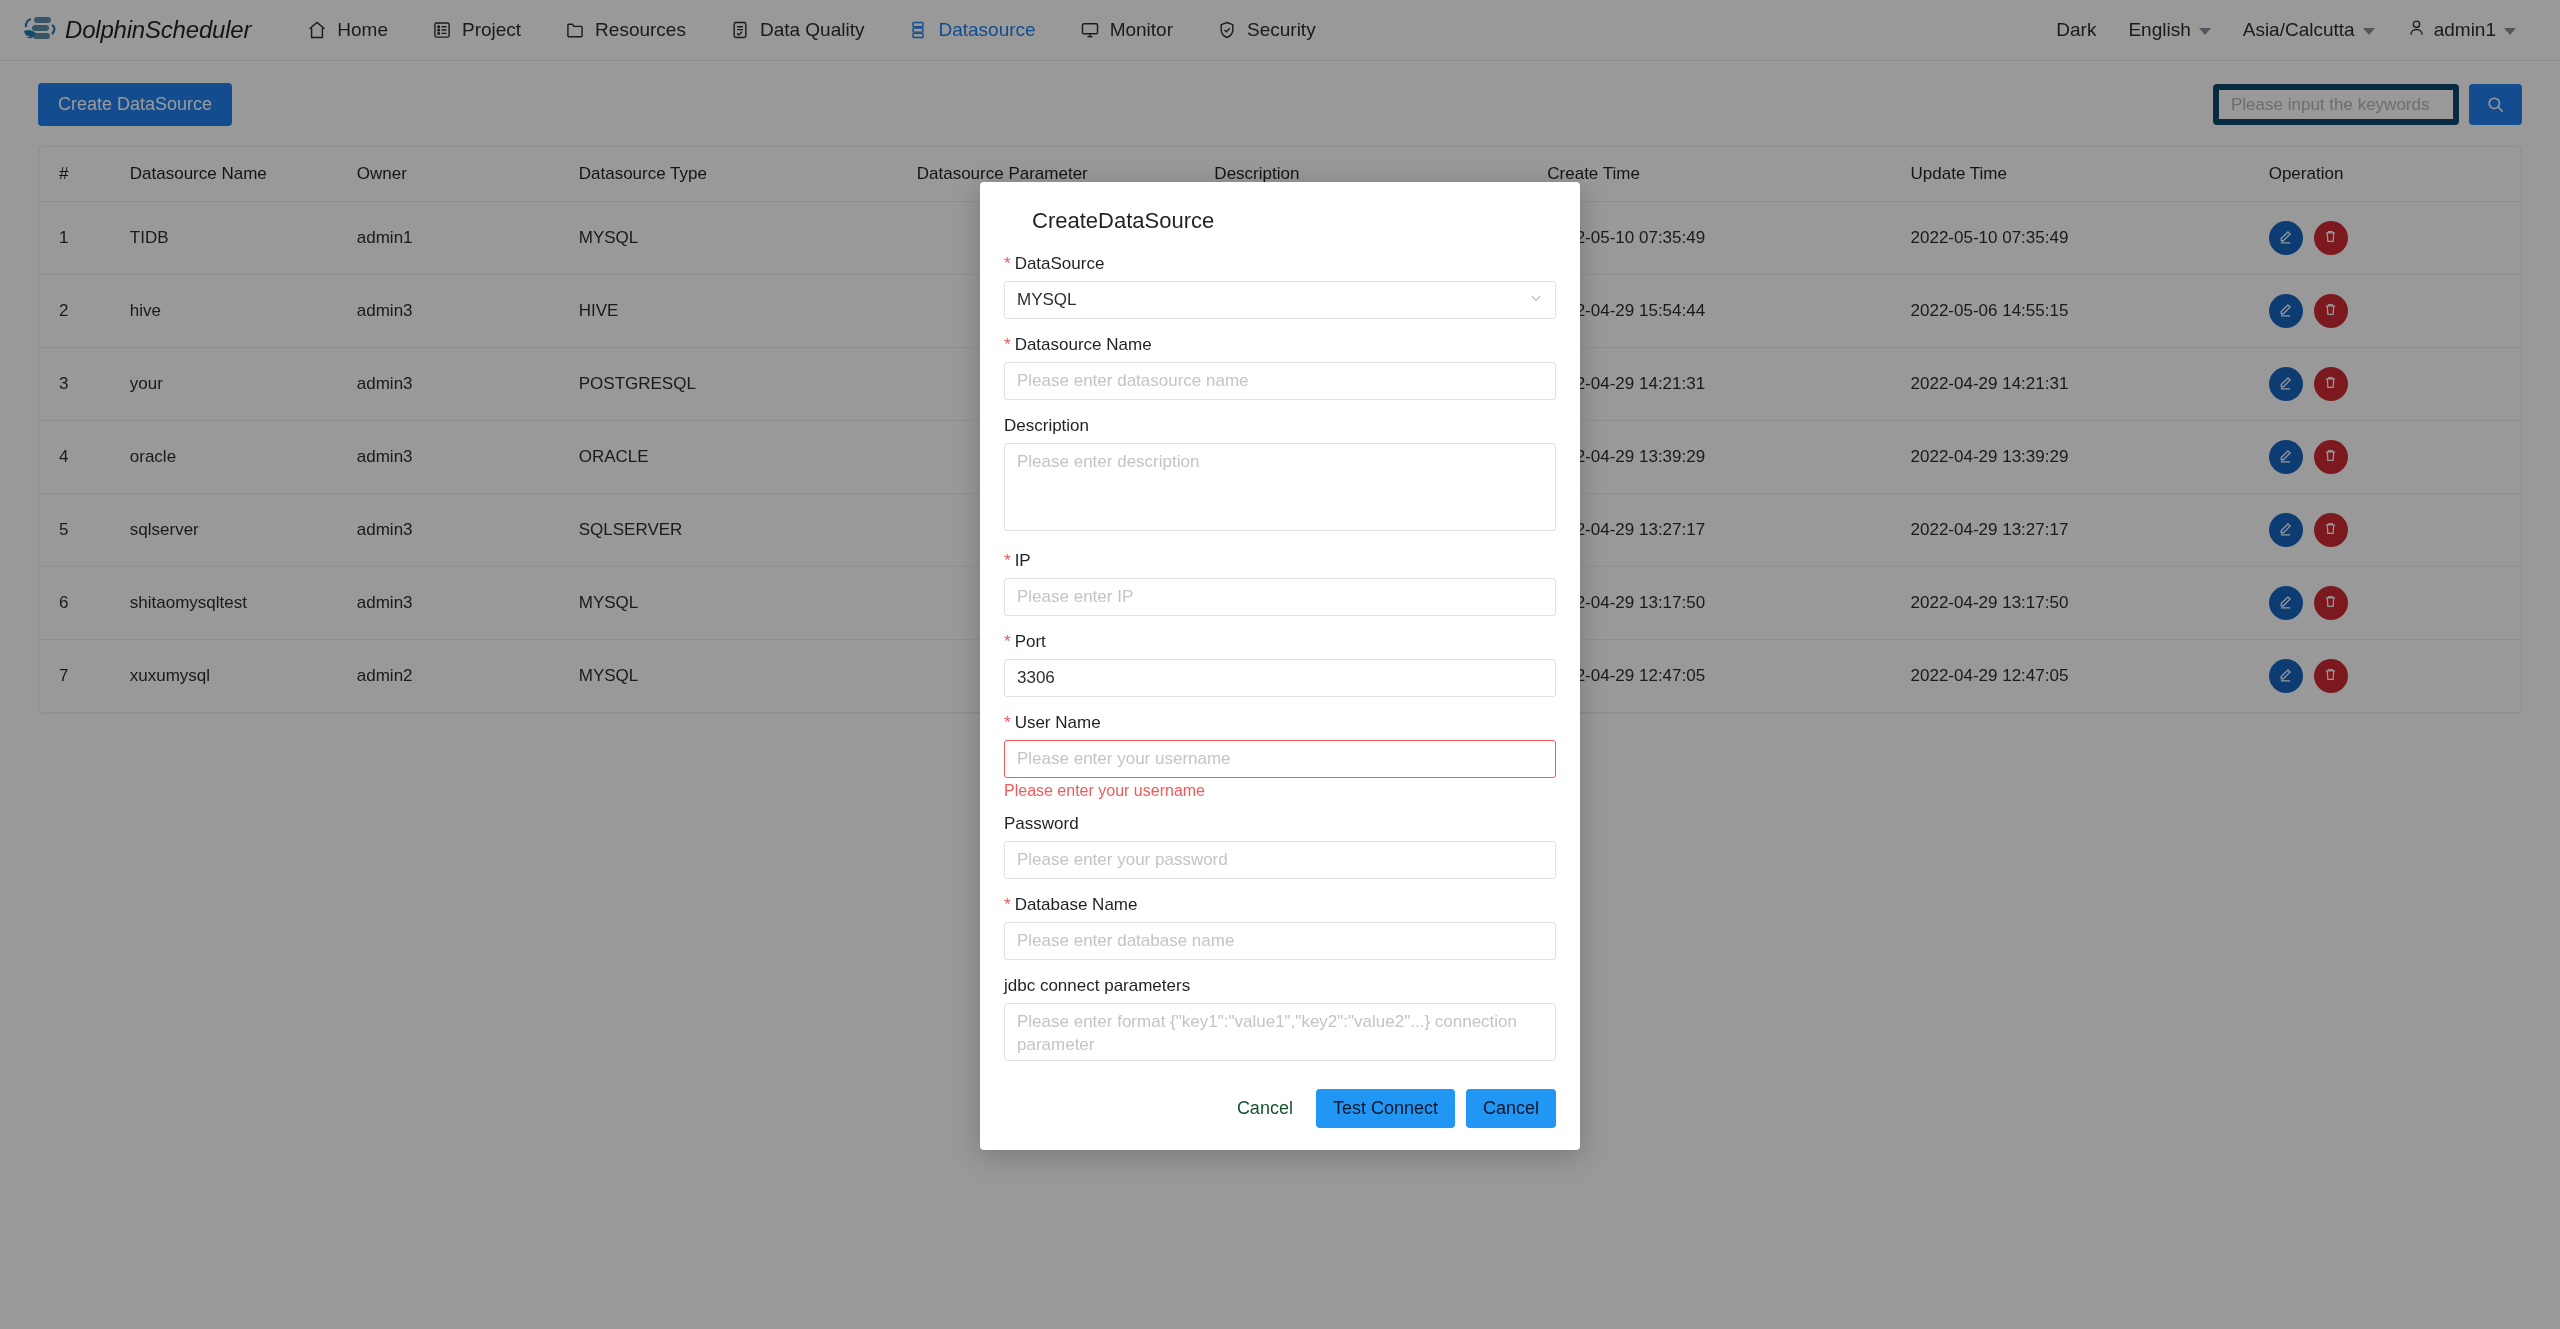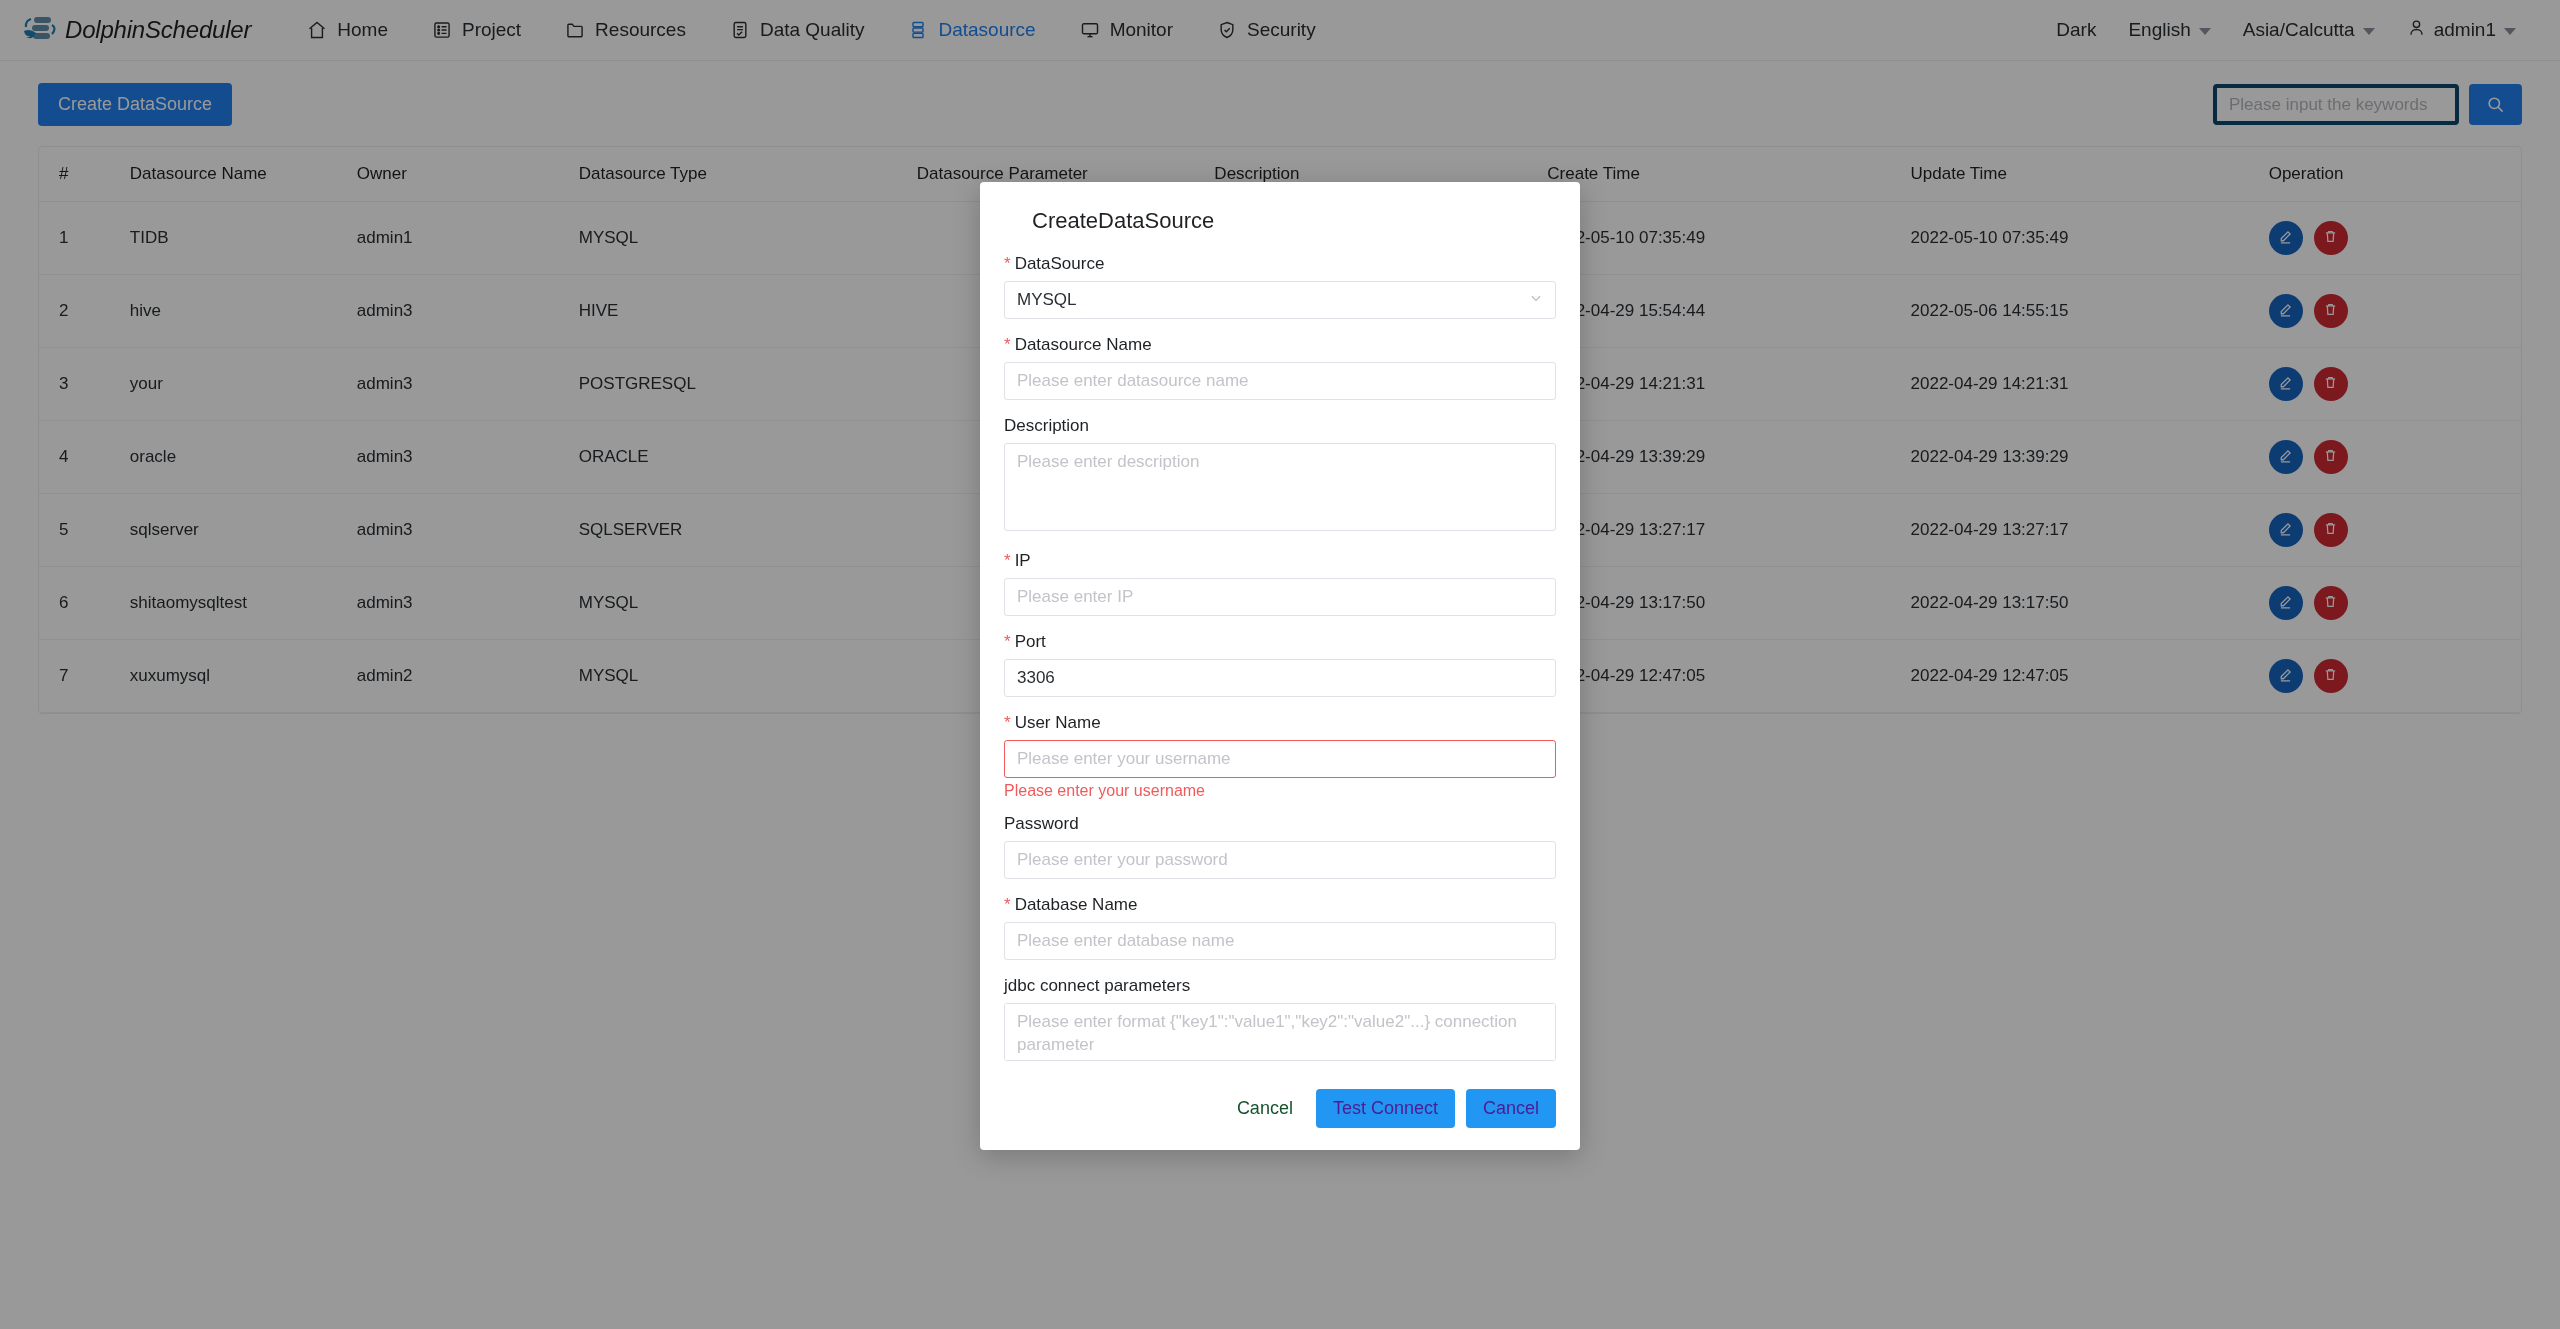--- a/index.html
+++ b/index.html
@@ -44,21 +44,21 @@
   
   .content { padding: 22px 38px 0 38px; }
   .toolbar-row { display: flex; align-items: center; }
   .btn-create {
     background: #2080f0; color: #fff; border: none; border-radius: 4px;
     font-size: 18px; padding: 11px 20px; cursor: pointer;
     font-family: inherit;
   }
   .search-wrap { margin-left: auto; display: flex; align-items: center; }
   .search-input {
-    width: 246px; height: 41px; border: 4px solid #0c4a6e; border-radius: 4px;
+    width: 246px; height: 41px; border: 6px solid #0c4a6e; border-radius: 4px;
     padding: 0 12px; font-size: 17px; color: #2b2f33; outline: none;
     font-family: inherit; background: #fff;
   }
   .search-input::placeholder { color: #b3b7bd; }
   .btn-search {
     width: 53px; height: 41px; margin-left: 10px; border: none;
     background: #2080f0; border-radius: 4px; cursor: pointer;
     display: flex; align-items: center; justify-content: center;
   }
 
@@ -121,21 +121,21 @@
   }
   .inp.error { border-color: #f15a5a; }
   .err-msg { color: #f15a5a; font-size: 16px; margin-top: 4px; }
   .field-compact { margin-bottom: 14px; }
   .footer { display: flex; justify-content: flex-end; align-items: center; gap: 11px; margin-top: 24px; }
   .btn-cancel {
     background: transparent; border: none; font-size: 18px; color: #14532d;
     cursor: pointer; padding: 8px 12px; font-family: inherit;
   }
   .btn-blue {
-    background: #2196f3; color: #4c1d95; border: none; border-radius: 4px;
+    background: #2196f3; color: #0f172a; border: none; border-radius: 4px;
     font-size: 18px; padding: 9px 17px; cursor: pointer; font-family: inherit;
   }
 </style>
 </head>
 <body>
 
 <div id="page-root">
 
   <div class="topbar">
     <div class="brand">

